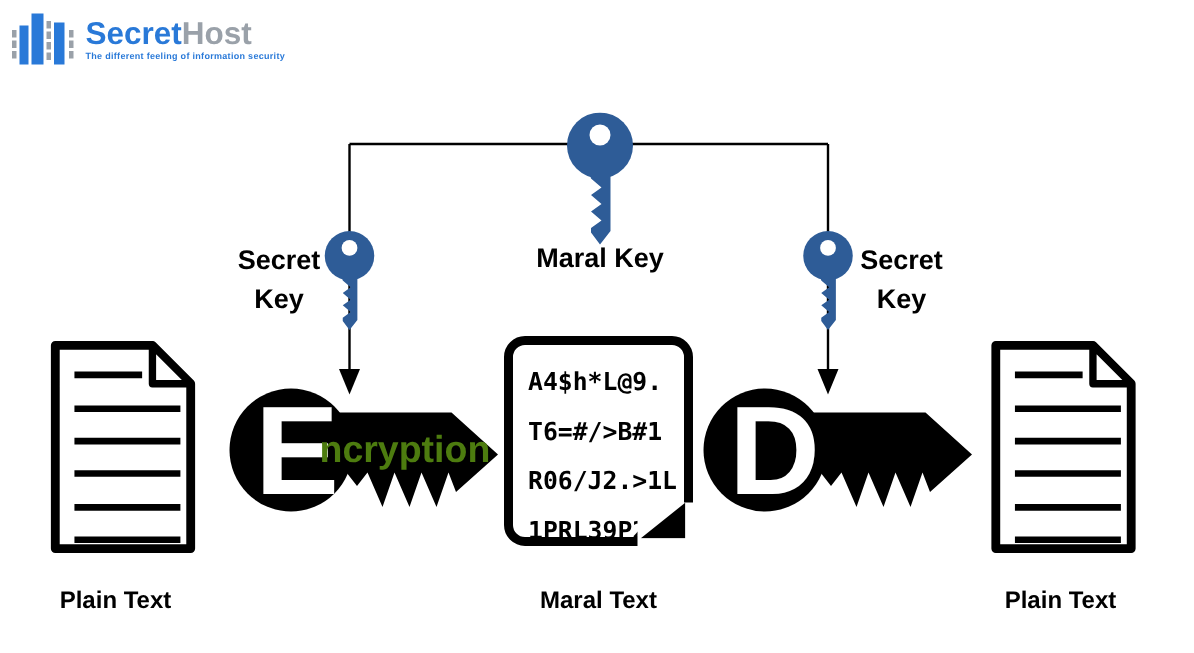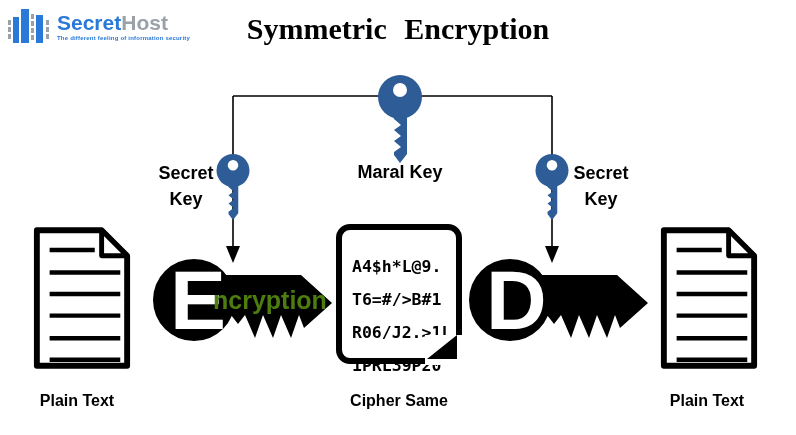--- a/index.html
+++ b/index.html
@@ -46,21 +46,21 @@
   .prockey.dec{left:468px;}
   .prockey svg{position:absolute;left:0;top:0;}
   .prockey .initial{position:absolute;left:18px;top:0px;line-height:84px;font-size:84px;
                     font-weight:bold;color:#fff;z-index:2;}
   .prockey .rest{position:absolute;left:61px;top:28px;font-size:25px;font-weight:bold;
                  color:#4d7c0f;z-index:2;letter-spacing:0px;}
 
   
   .cipherbox{position:absolute;left:336px;top:224px;width:126px;height:140px;z-index:2;
              box-sizing:border-box;border:6px solid #000;border-radius:14px;background:#fff;}
-  .cipherlines{padding:20px 0 0 10px;font-family:"DejaVu Sans Mono",monospace;
+  .cipherlines{padding:8px 0 0 10px;font-family:"DejaVu Sans Mono",monospace;
                font-weight:bold;font-size:16.5px;line-height:33px;color:#000;white-space:nowrap;}
   .fold-mask{position:absolute;right:-7px;bottom:-7px;width:38px;height:30px;background:#fff;}
   .fold-tri{position:absolute;right:-1px;bottom:-1px;width:30px;height:24px;background:#000;
             clip-path:polygon(0 100%,100% 0,100% 100%);}
 
   
   .caption{position:absolute;top:392px;z-index:3;font-weight:bold;font-size:16px;color:#000;text-align:center;}
   .cap-left{left:17px;width:120px;}
   .cap-mid{left:336px;width:126px;}
   .cap-right{left:647px;width:120px;}
@@ -89,21 +89,20 @@
         <rect x="13" y="3" width="8" height="34"></rect>
         <rect x="28" y="9" width="7" height="28"></rect>
       </g>
     </svg>
     <div class="logo-text">
       <div class="brand"><span class="brand-a">Secret</span><span class="brand-b">Host</span></div>
       <div class="tagline">The different feeling of information security</div>
     </div>
   </div>
 
-  <div class="title">Symmetric Encryption</div>
 
   <svg class="connectors" width="796" height="435" viewBox="0 0 796 435">
     <line x1="233" y1="96" x2="552" y2="96" stroke="#000" stroke-width="1.6"></line>
     <line x1="233" y1="96" x2="233" y2="248" stroke="#000" stroke-width="1.6"></line>
     <line x1="552" y1="96" x2="552" y2="248" stroke="#000" stroke-width="1.6"></line>
     <polygon points="226,246 240,246 233,263" fill="#000"></polygon>
     <polygon points="545,246 559,246 552,263" fill="#000"></polygon>
   </svg>
 
   <svg class="bluekey big" width="48" height="92" viewBox="0 0 48 92">
@@ -181,16 +180,16 @@
       <line x1="20" y1="27" x2="66" y2="27"></line>
       <line x1="20" y1="50" x2="92" y2="50"></line>
       <line x1="20" y1="72" x2="92" y2="72"></line>
       <line x1="20" y1="94" x2="92" y2="94"></line>
       <line x1="20" y1="117" x2="92" y2="117"></line>
       <line x1="20" y1="139" x2="92" y2="139"></line>
     </g>
   </svg>
 
   <div class="caption cap-left">Plain Text</div>
-  <div class="caption cap-mid">Cipher Same</div>
+  <div class="caption cap-mid">Maral Text</div>
   <div class="caption cap-right">Plain Text</div>
 
 </div>
 
 </body></html>

